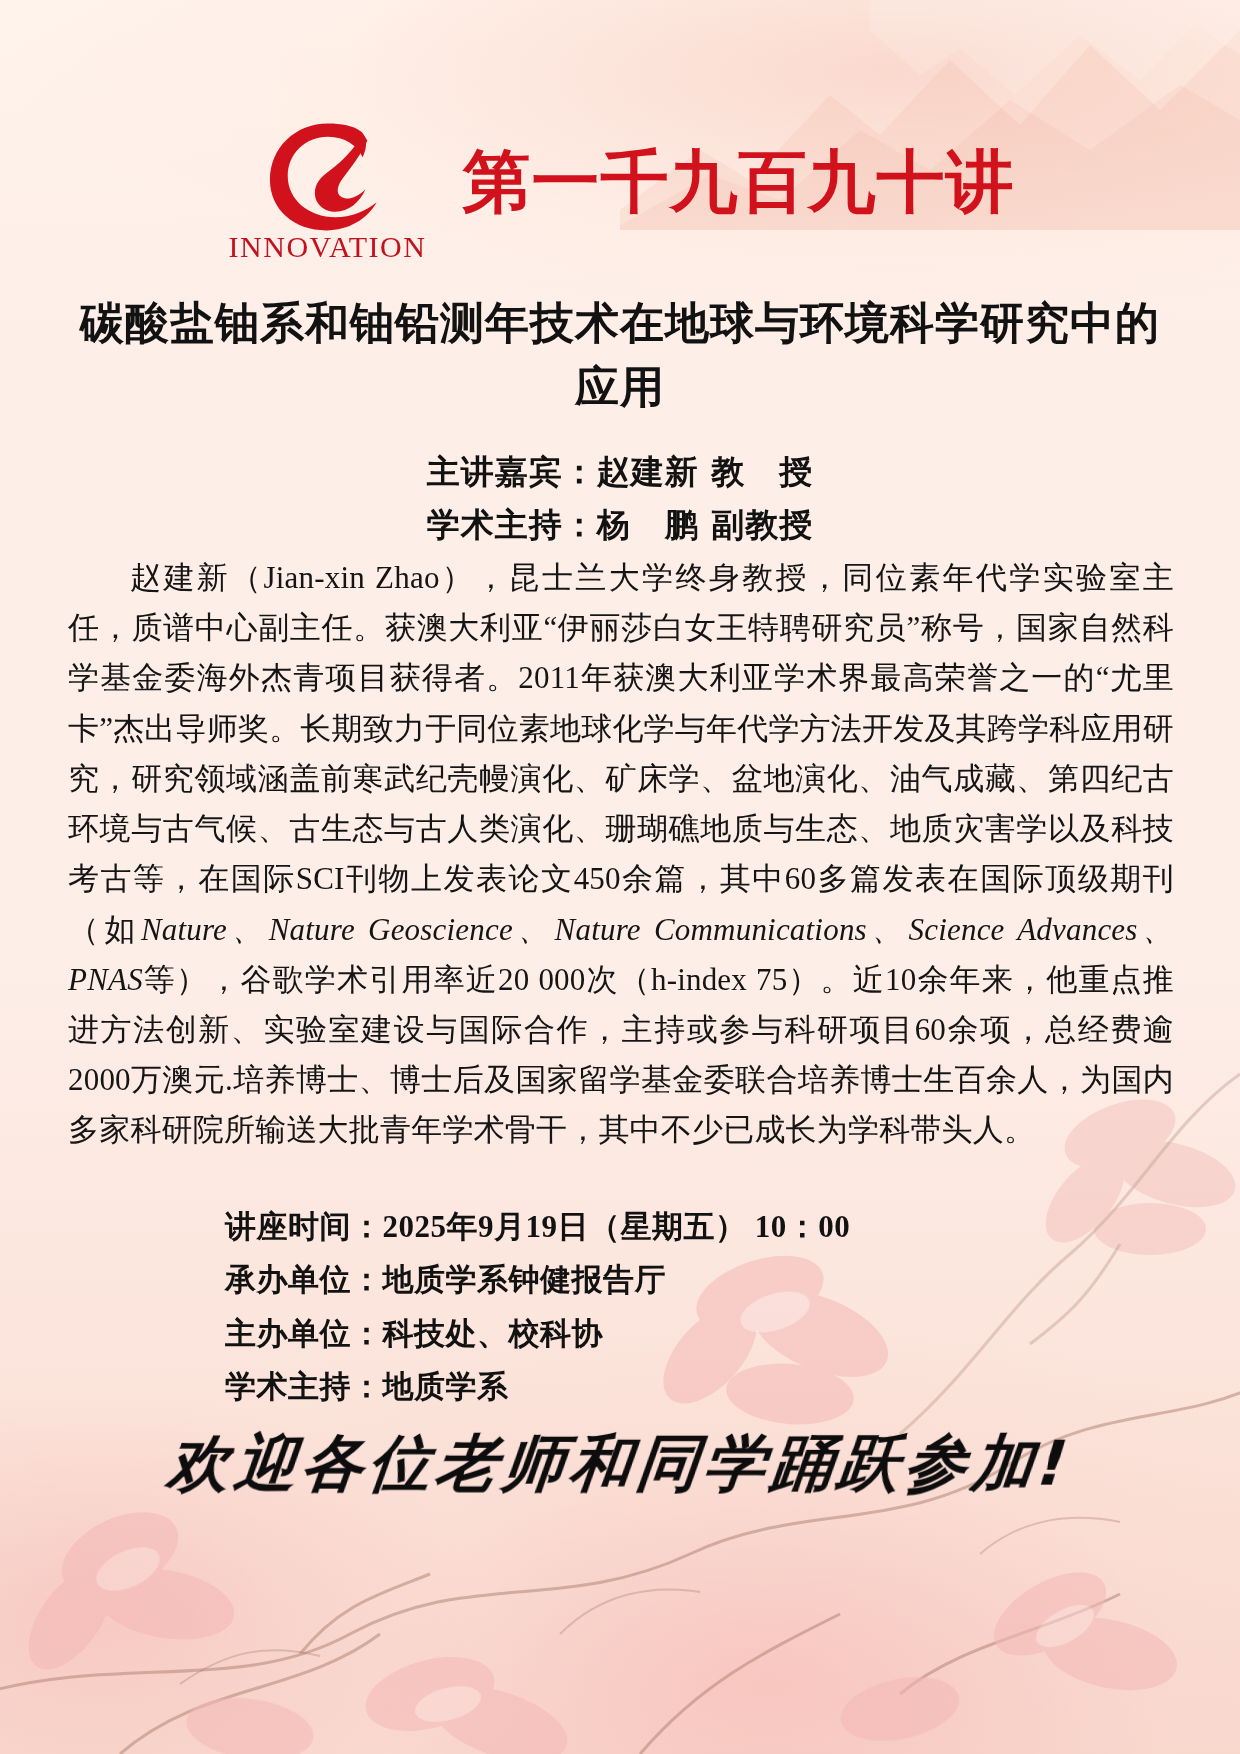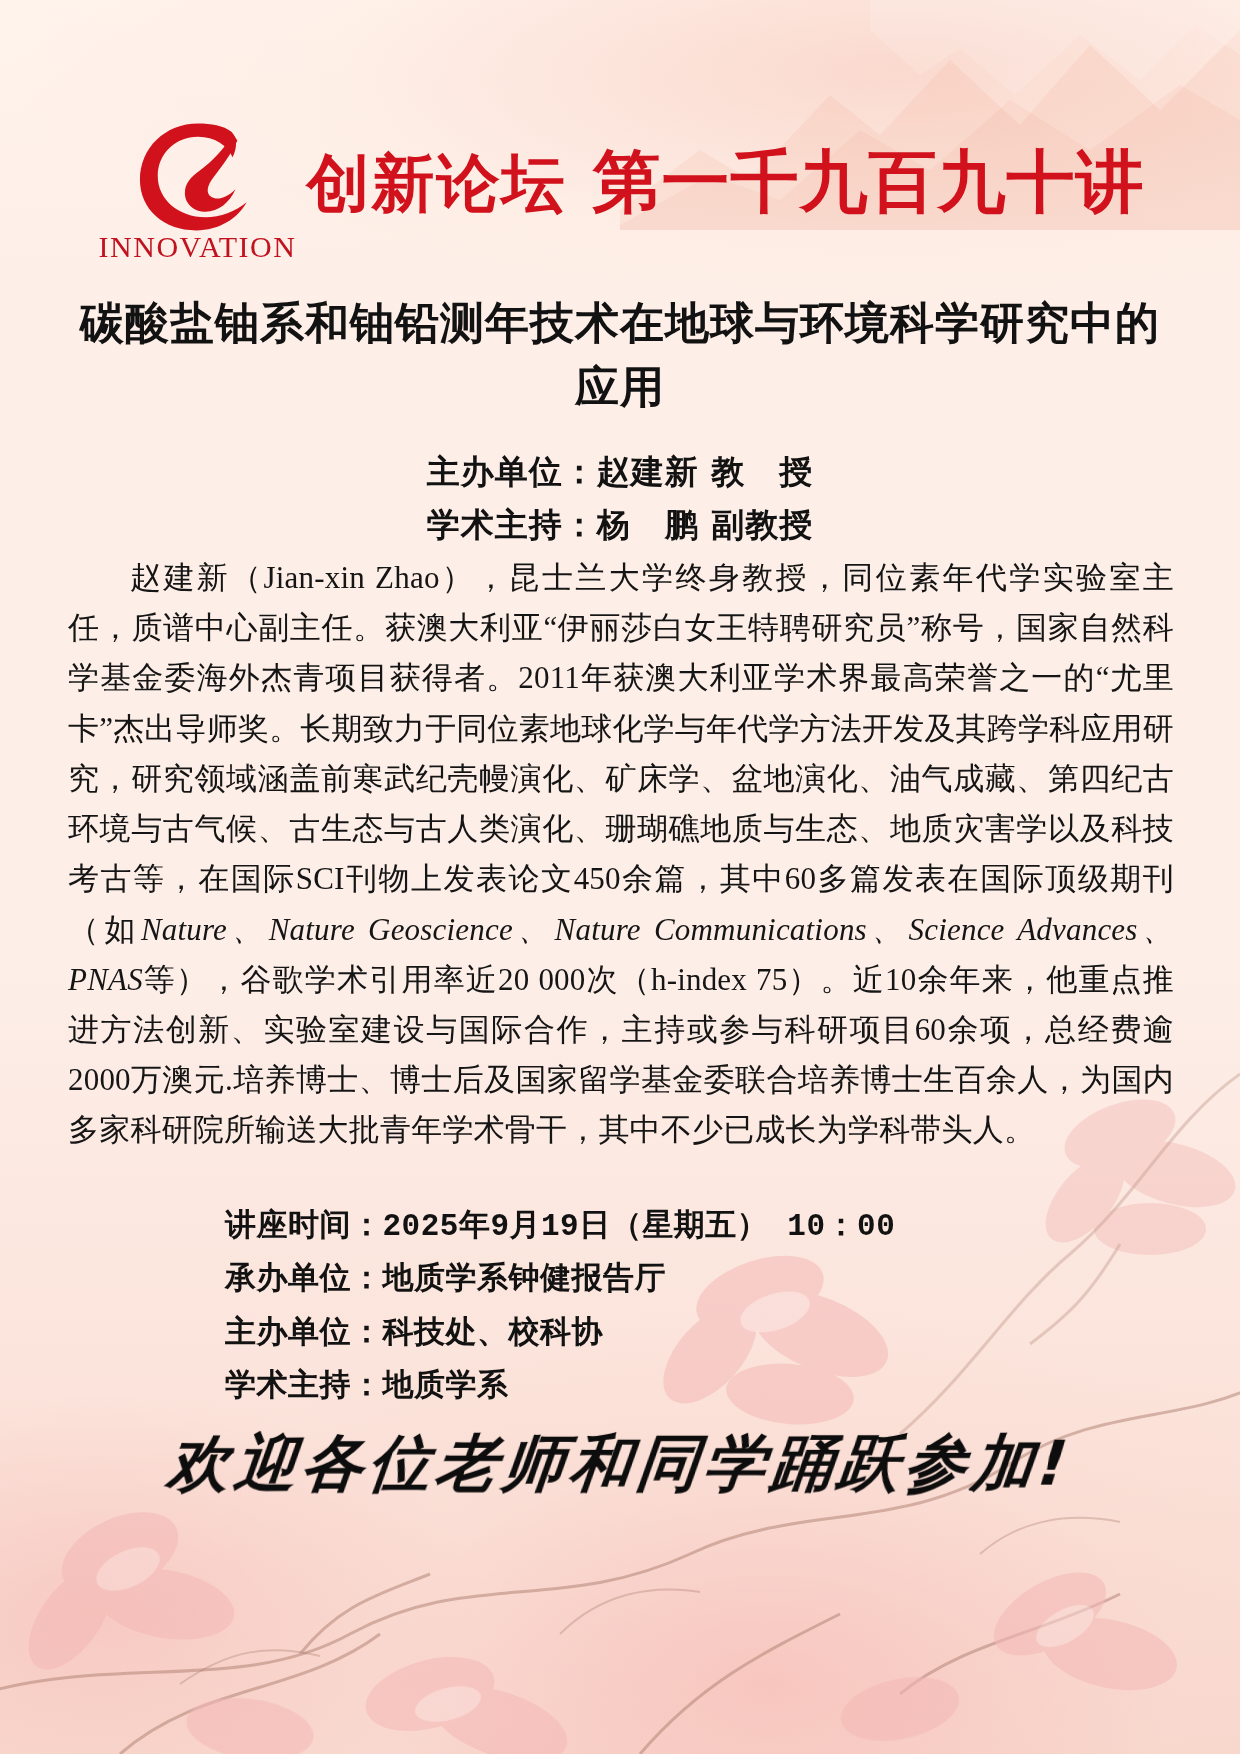--- a/index.html
+++ b/index.html
@@ -136,21 +136,21 @@
     letter-spacing: 0.2px;
   }
   .bio em { font-style: italic; }
 
   
   .info {
     position: absolute;
     top: 1200px; left: 225px;
   }
   .info-row {
-    font-family: Liberation Mono, monospace;
+    font-family: Liberation Serif, serif;
     font-weight: bold;
     font-size: 31px;
     line-height: 1.72;
     color: #121212;
     letter-spacing: 0.5px;
     white-space: nowrap;
   }
 
   
   .slogan {
@@ -231,29 +231,28 @@
 
   <div class="header">
     <div class="logo-wrap">
       <svg class="logo-mark" viewBox="0 0 140 126">
         <path d="M70 6 C35 6 8 32 8 66 C8 98 34 120 68 120 C92 120 112 108 122 90 C110 100 94 106 78 106 C49 106 27 87 27 62 C27 38 46 20 70 20 C88 20 101 29 107 42 C112 31 112 22 106 15 C97 8 84 6 70 6 Z" fill="#d1121c"></path>
         <path d="M108 18 C96 34 86 46 72 56 C62 63 56 70 56 80 C56 92 66 100 78 100 C92 100 104 90 110 76 C100 86 90 88 84 84 C78 80 80 72 86 64 C95 52 106 38 112 24 Z" fill="#d1121c"></path>
       </svg>
       <div class="logo-text">INNOVATION</div>
     </div>
     <div class="header-titles">
-      <span class="forum-name">创新论坛</span>
       <span class="forum-issue">第一千九百九十讲</span>
     </div>
   </div>
 
   <div class="talk-title">碳酸盐铀系和铀铅测年技术在地球与环境科学研究中的应用</div>
 
   <div class="speaker-block">
-    <div class="speaker-line">主办单位：赵建新 教　授</div>
+    <div class="speaker-line">主讲嘉宾：赵建新 教　授</div>
     <div class="speaker-line">学术主持：杨　鹏 副教授</div>
   </div>
 
   <div class="bio"><span>赵建新（Jian-xin Zhao），昆士兰大学终身教授，同位素年代学实验室主任，质谱中心副主任。获澳大利亚“伊丽莎白女王特聘研究员”称号，国家自然科学基金委海外杰青项目获得者。2011年获澳大利亚学术界最高荣誉之一的“尤里卡”杰出导师奖。长期致力于同位素地球化学与年代学方法开发及其跨学科应用研究，研究领域涵盖前寒武纪壳幔演化、矿床学、盆地演化、油气成藏、第四纪古环境与古气候、古生态与古人类演化、珊瑚礁地质与生态、地质灾害学以及科技考古等，在国际SCI刊物上发表论文450余篇，其中60多篇发表在国际顶级期刊（如</span><em>Nature、Nature Geoscience、Nature Communications、Science Advances、PNAS</em><span>等），谷歌学术引用率近20 000次（h-index 75）。近10余年来，他重点推进方法创新、实验室建设与国际合作，主持或参与科研项目60余项，总经费逾2000万澳元.培养博士、博士后及国家留学基金委联合培养博士生百余人，为国内多家科研院所输送大批青年学术骨干，其中不少已成长为学科带头人。</span></div>
 
   <div class="info">
     <div class="info-row">讲座时间：2025年9月19日（星期五）  10：00</div>
     <div class="info-row">承办单位：地质学系钟健报告厅</div>
     <div class="info-row">主办单位：科技处、校科协</div>
     <div class="info-row">学术主持：地质学系</div>

